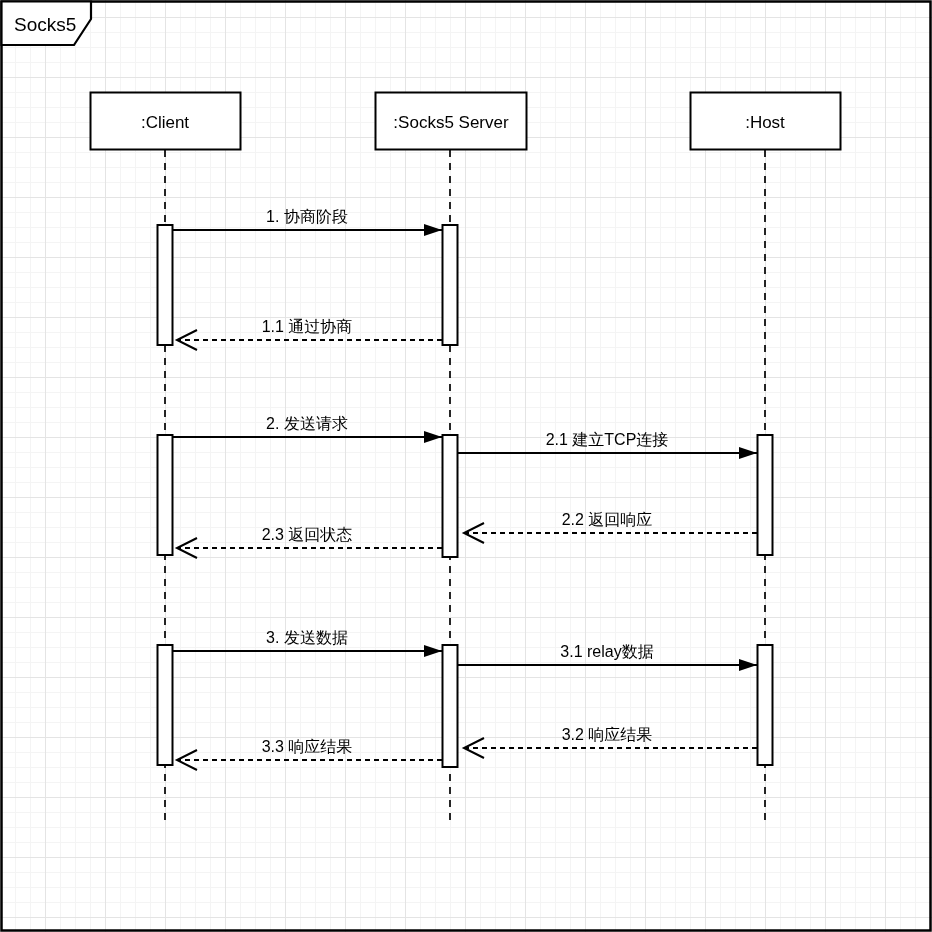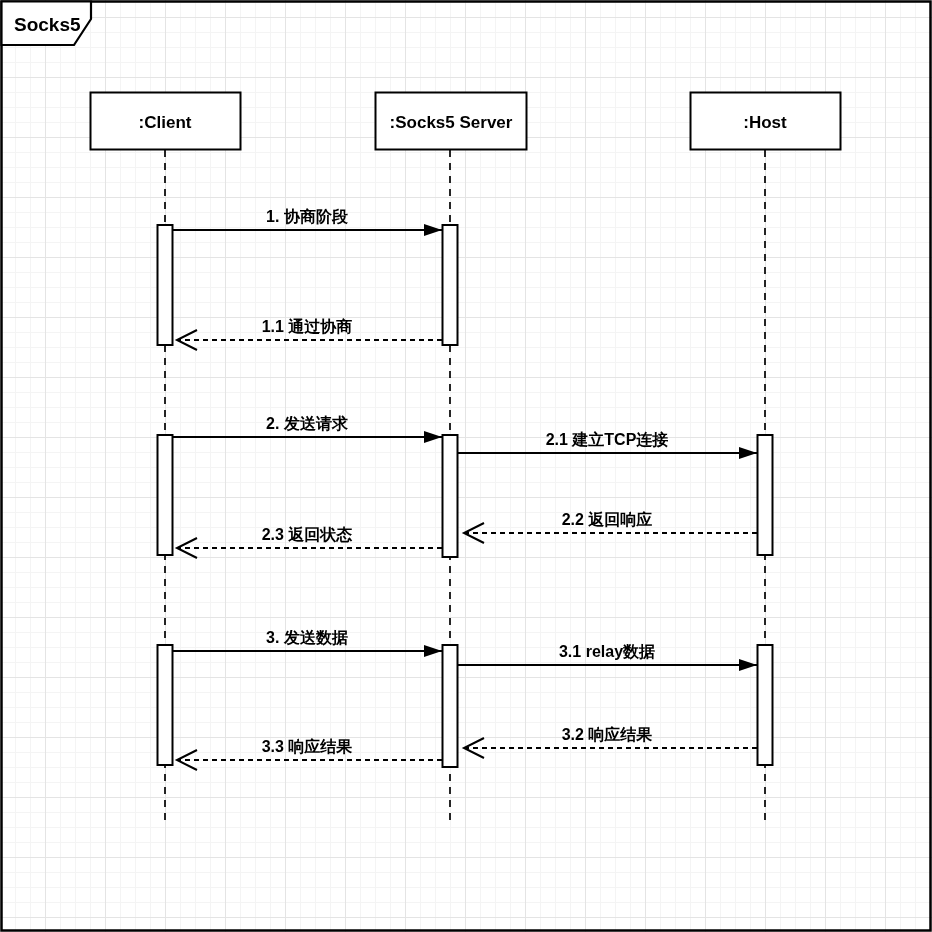--- a/index.html
+++ b/index.html
@@ -12,21 +12,20 @@
     position: relative;
     width: 932px; height: 932px;
     background-color: #ffffff;
     background-image:
       linear-gradient(to bottom, #e4e4e4 1px, transparent 1px),
       linear-gradient(to right,  #e4e4e4 1px, transparent 1px),
       linear-gradient(to bottom, #f4f4f4 1px, transparent 1px),
       linear-gradient(to right,  #f4f4f4 1px, transparent 1px);
     background-size: 60px 60px, 60px 60px, 15px 15px, 15px 15px;
     background-position: 0 17px, 45px 0, 0 2px, 0 0;
-    font-weight: bold;
   }
   svg { position: absolute; left: 0; top: 0; }
   .shape   { fill: #ffffff; stroke: #000000; stroke-width: 2; }
   .frame   { fill: none; stroke: #000000; stroke-width: 2.5; }
   .tab     { fill: #ffffff; stroke: #000000; stroke-width: 2.2; }
   .lifeline { stroke: #000000; stroke-width: 1.7; stroke-dasharray: 7 6; }
   .solid-msg  { stroke: #000000; stroke-width: 2; fill: none; }
   .dashed-msg { stroke: #000000; stroke-width: 1.8; stroke-dasharray: 5 4; fill: none; }
   text { fill: #000000; }
   .frame-title { font-size: 19px; }

